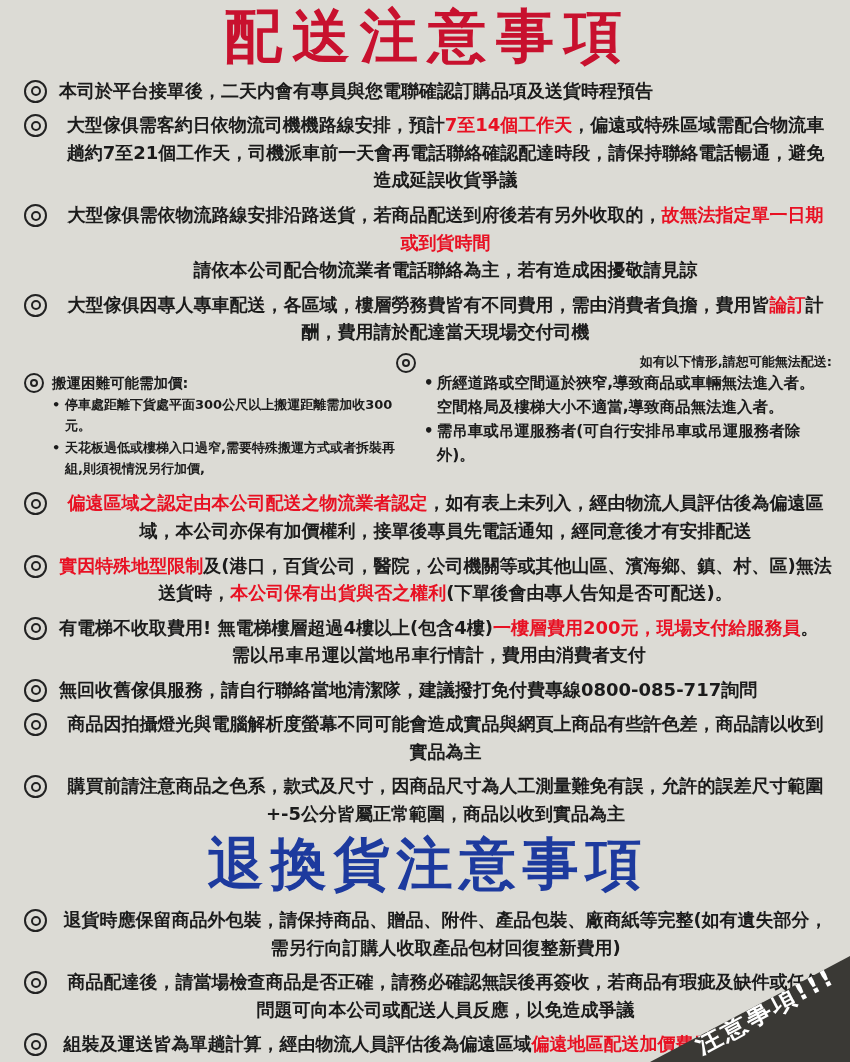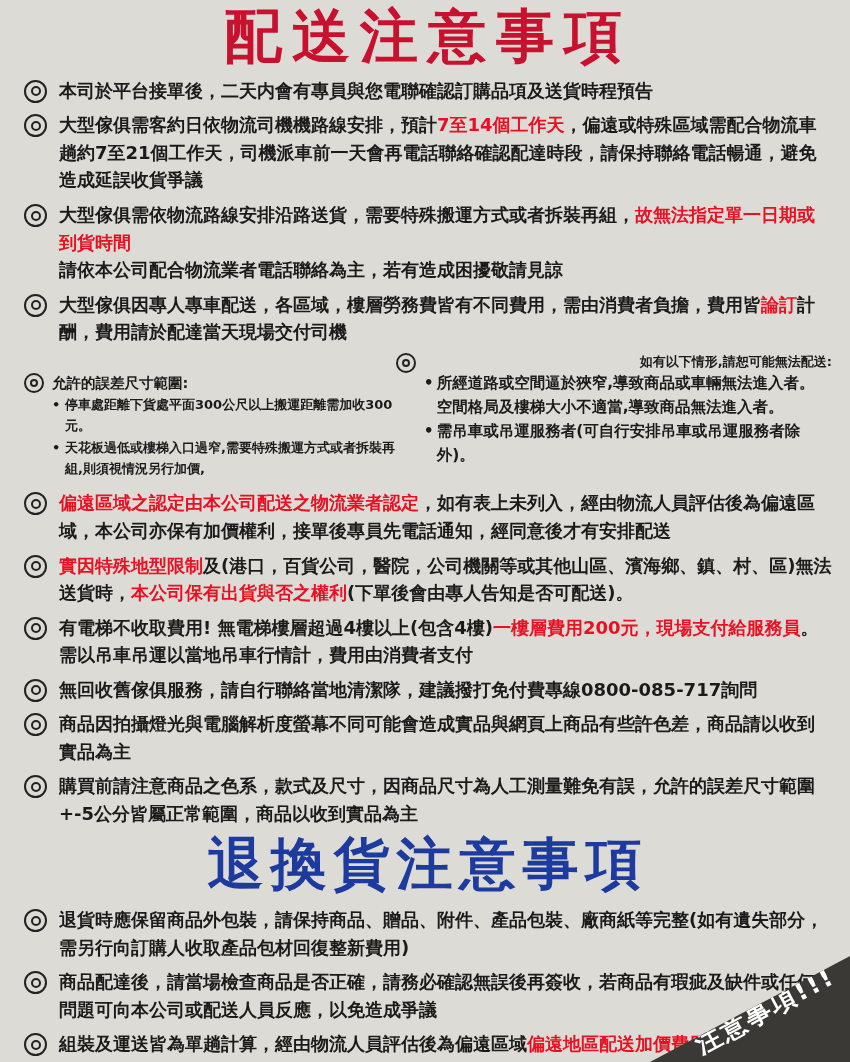--- a/index.html
+++ b/index.html
@@ -20,21 +20,21 @@
     font-family:"DejaVu Sans",sans-serif;
     color:var(--ink);
   }
   .content{padding:4px 18px 0 24px;}
   .title{
     text-align:center;font-weight:700;line-height:1.05;
     white-space:nowrap;
   }
   .title-delivery{color:var(--title-red);font-size:58px;letter-spacing:10px;margin:2px 0 10px;text-align:center;}
   .title-returns{color:var(--title-blue);font-size:56px;letter-spacing:7px;margin:8px 0 12px;}
-  .item{display:flex;gap:12px;margin-bottom:7px;}
+  .item{display:flex;gap:12px;margin-bottom:7px;text-align:center;}
   .ring{
     flex:0 0 23px;height:23px;margin-top:3px;
     border:2.5px solid #222;border-radius:50%;
     display:flex;align-items:center;justify-content:center;
   }
   .ring-inner{width:10px;height:10px;border:2.5px solid #222;border-radius:50%;}
   .item-text{font-size:18px;font-weight:700;line-height:1.53;}
   .c-black{color:var(--ink);}
   .c-red{color:var(--red);}
   .c-blue{color:var(--blue);}
@@ -84,37 +84,37 @@
         <div class="item">
           <span class="ring">
             <span class="ring-inner"></span>
           </span>
           <div class="item-text"><span class="c-black">大型傢俱需客約日依物流司機機路線安排，預計</span><span class="c-red">7至14個工作天</span><span class="c-black">，偏遠或特殊區域需配合物流車趟約7至21個工作天，司機派車前一天會再電話聯絡確認配達時段，請保持聯絡電話暢通，避免造成延誤收貨爭議</span></div>
         </div>
         <div class="item">
           <span class="ring">
             <span class="ring-inner"></span>
           </span>
-          <div class="item-text"><span class="c-black">大型傢俱需依物流路線安排沿路送貨，需要特殊搬運方式或者拆裝再組，</span><span class="c-red">故無法指定單一日期或到貨時間</span><br><span class="c-black">請依本公司配合物流業者電話聯絡為主，若有造成困擾敬請見諒</span></div>
+          <div class="item-text"><span class="c-black">大型傢俱需依物流路線安排沿路送貨，若商品配送到府後若有另外收取的，</span><span class="c-red">故無法指定單一日期或到貨時間</span><br><span class="c-black">請依本公司配合物流業者電話聯絡為主，若有造成困擾敬請見諒</span></div>
         </div>
         <div class="item">
           <span class="ring">
             <span class="ring-inner"></span>
           </span>
           <div class="item-text"><span class="c-black">大型傢俱因專人專車配送，各區域，樓層勞務費皆有不同費用，需由消費者負擔，費用皆</span><span class="c-red">論訂</span><span class="c-black">計酬，費用請於配達當天現場交付司機</span></div>
         </div>
       </div>
 
     <div class="db">
       <div class="db-col db-left">
         <span class="ring">
             <span class="ring-inner"></span>
           </span>
         <div>
-          <div class="db-heading-left">允許的誤差尺寸範圍:</div>
+          <div class="db-heading-left">搬運困難可能需加價:</div>
           <div class="db-bullets-left">
               <div class="sub-bullet">
                 <span class="dot">•</span>
                 <span>停車處距離下貨處平面300公尺以上搬運距離需加收300元。</span>
               </div>
               <div class="sub-bullet">
                 <span class="dot">•</span>
                 <span>天花板過低或樓梯入口過窄,需要特殊搬運方式或者拆裝再組,則須視情況另行加價,</span>
               </div>
             </div>

